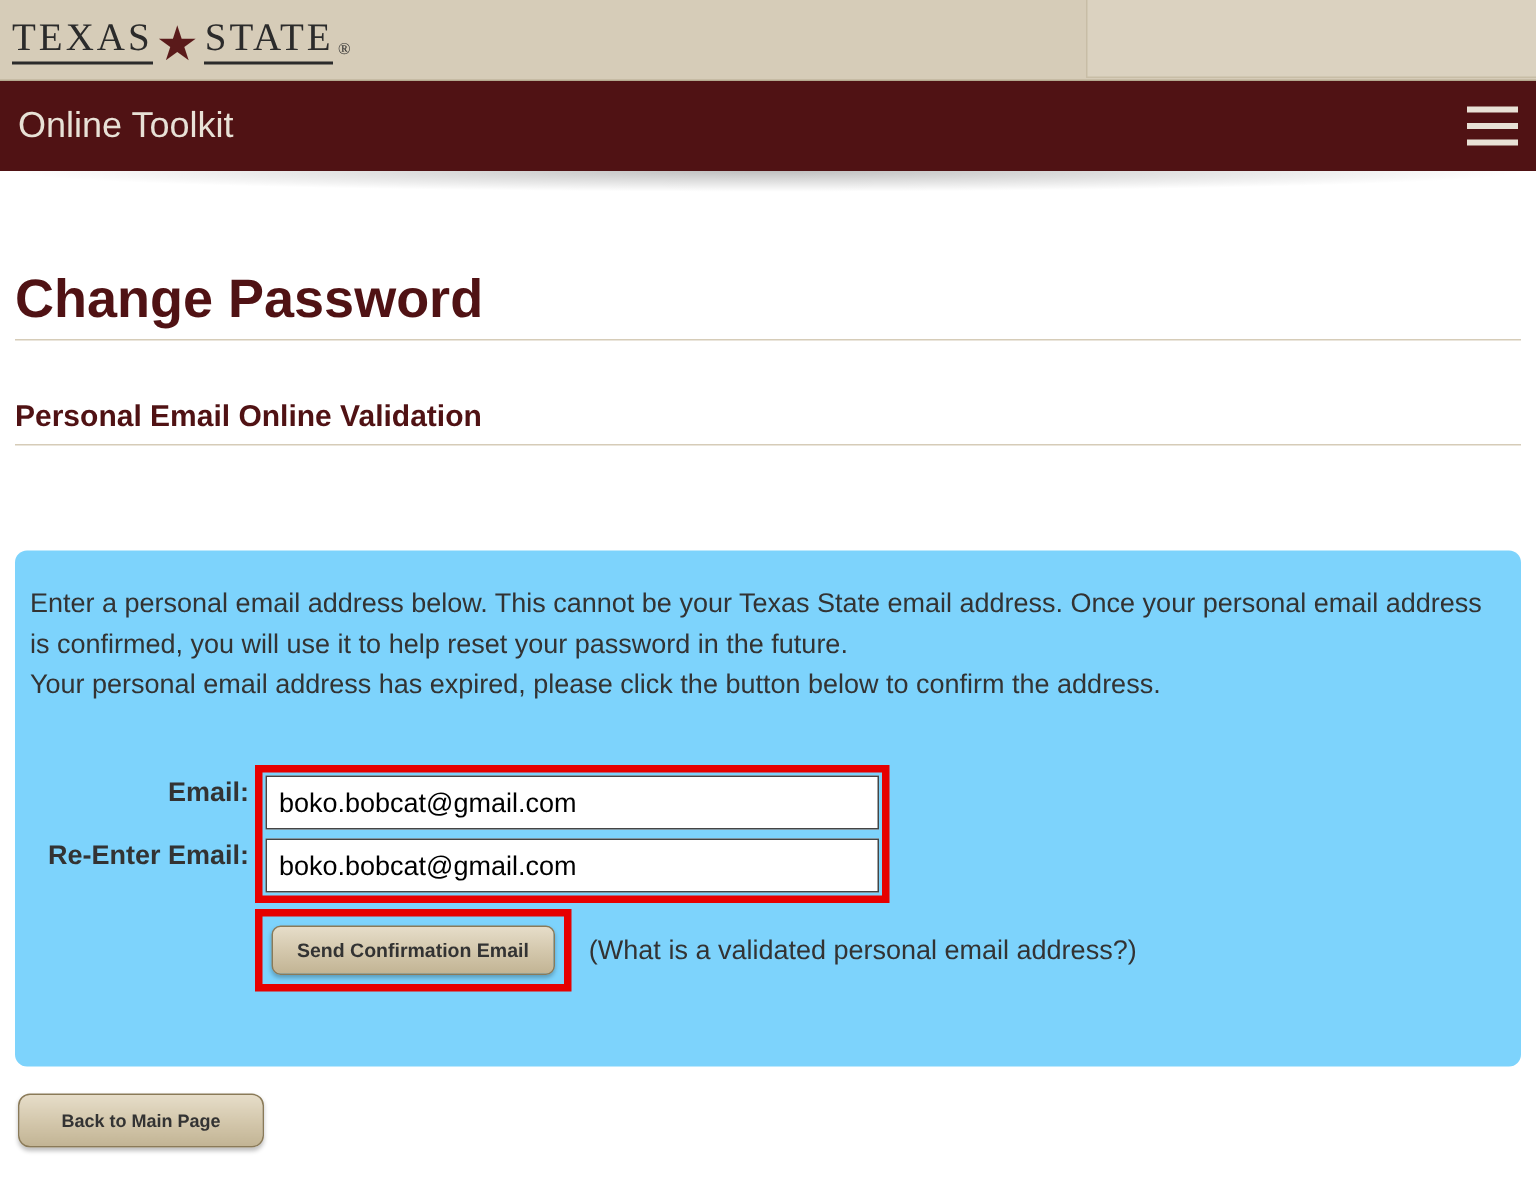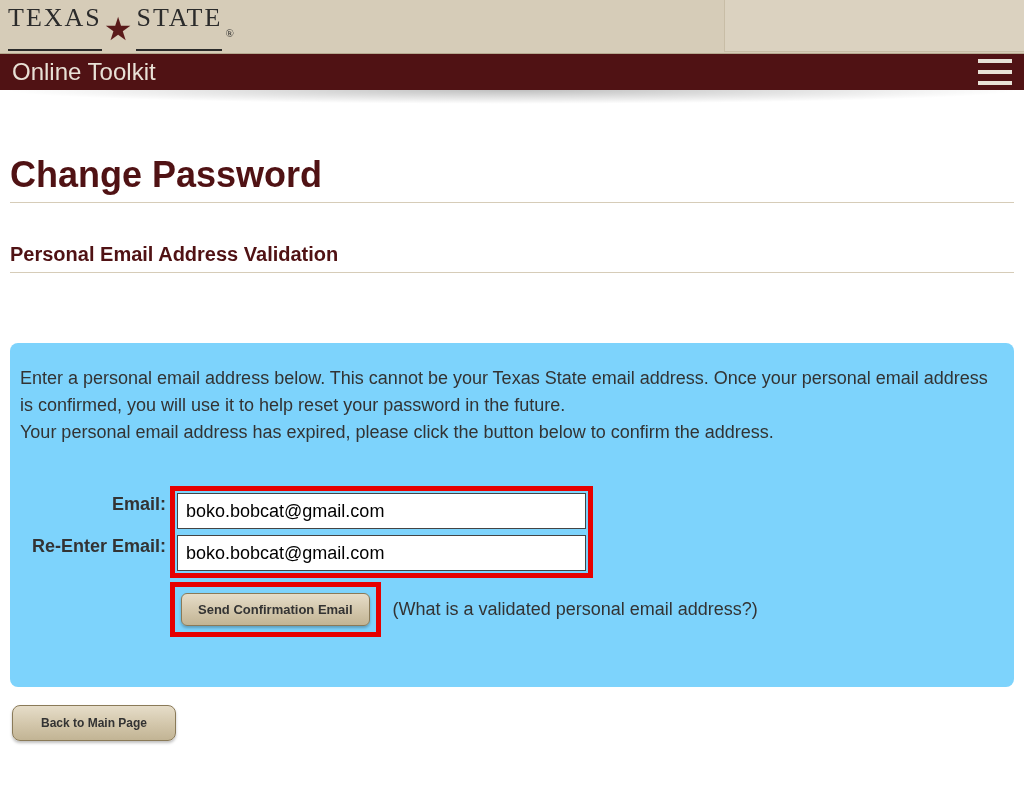--- a/index.html
+++ b/index.html
@@ -31,41 +31,41 @@
   .logo-wrap {
     display: flex;
     align-items: center;
     font-family: "Times New Roman", Times, serif;
     font-size: 26px;
     letter-spacing: 2px;
     color: #2b2b2b;
   }
   .logo-text {
     border-bottom: 2px solid #2b2b2b;
-    padding-bottom: 16px;
+    padding-bottom: 1px;
   }
   .logo-star {
     font-size: 32px;
     color: #5a1a1a;
     margin: 0 2px;
     line-height: 0;
     position: relative;
     top: 2px;
   }
   .reg-mark {
     font-size: 11px;
     color: #2b2b2b;
     margin-left: 3px;
     position: relative;
     top: 6px;
   }
   .maroon-bar {
     background: #501214;
     color: #e8e1d6;
-    height: 36px;
+    height: 60px;
     display: flex;
     align-items: center;
     justify-content: space-between;
     padding: 0 12px;
   }
   .maroon-title {
     font-size: 24px;
     font-weight: 300;
   }
   .menu-icon {
@@ -208,21 +208,21 @@
     <span></span>
       <span></span>
       <span></span>
   </div>
 </div>
 
 <div class="shadow-strip"></div>
 
 <div class="content">
   <h1 class="page-title">Change Password</h1>
-  <h2 class="section-title">Personal Email Address Validation</h2>
+  <h2 class="section-title">Personal Email Online Validation</h2>
 
   <div class="beige-panel">
     <div class="panel-text">
       <span>Enter a personal email address below. This cannot be your Texas State email address. Once your personal email address is confirmed, you will use it to help reset your password in the future.</span><br>
       <span>Your personal email address has expired, please click the button below to confirm the address.</span>
     </div>
 
     <div class="form-area">
       <div style="display:flex;align-items:flex-start;">
         <div style="display:flex;flex-direction:column;gap:6px;">

